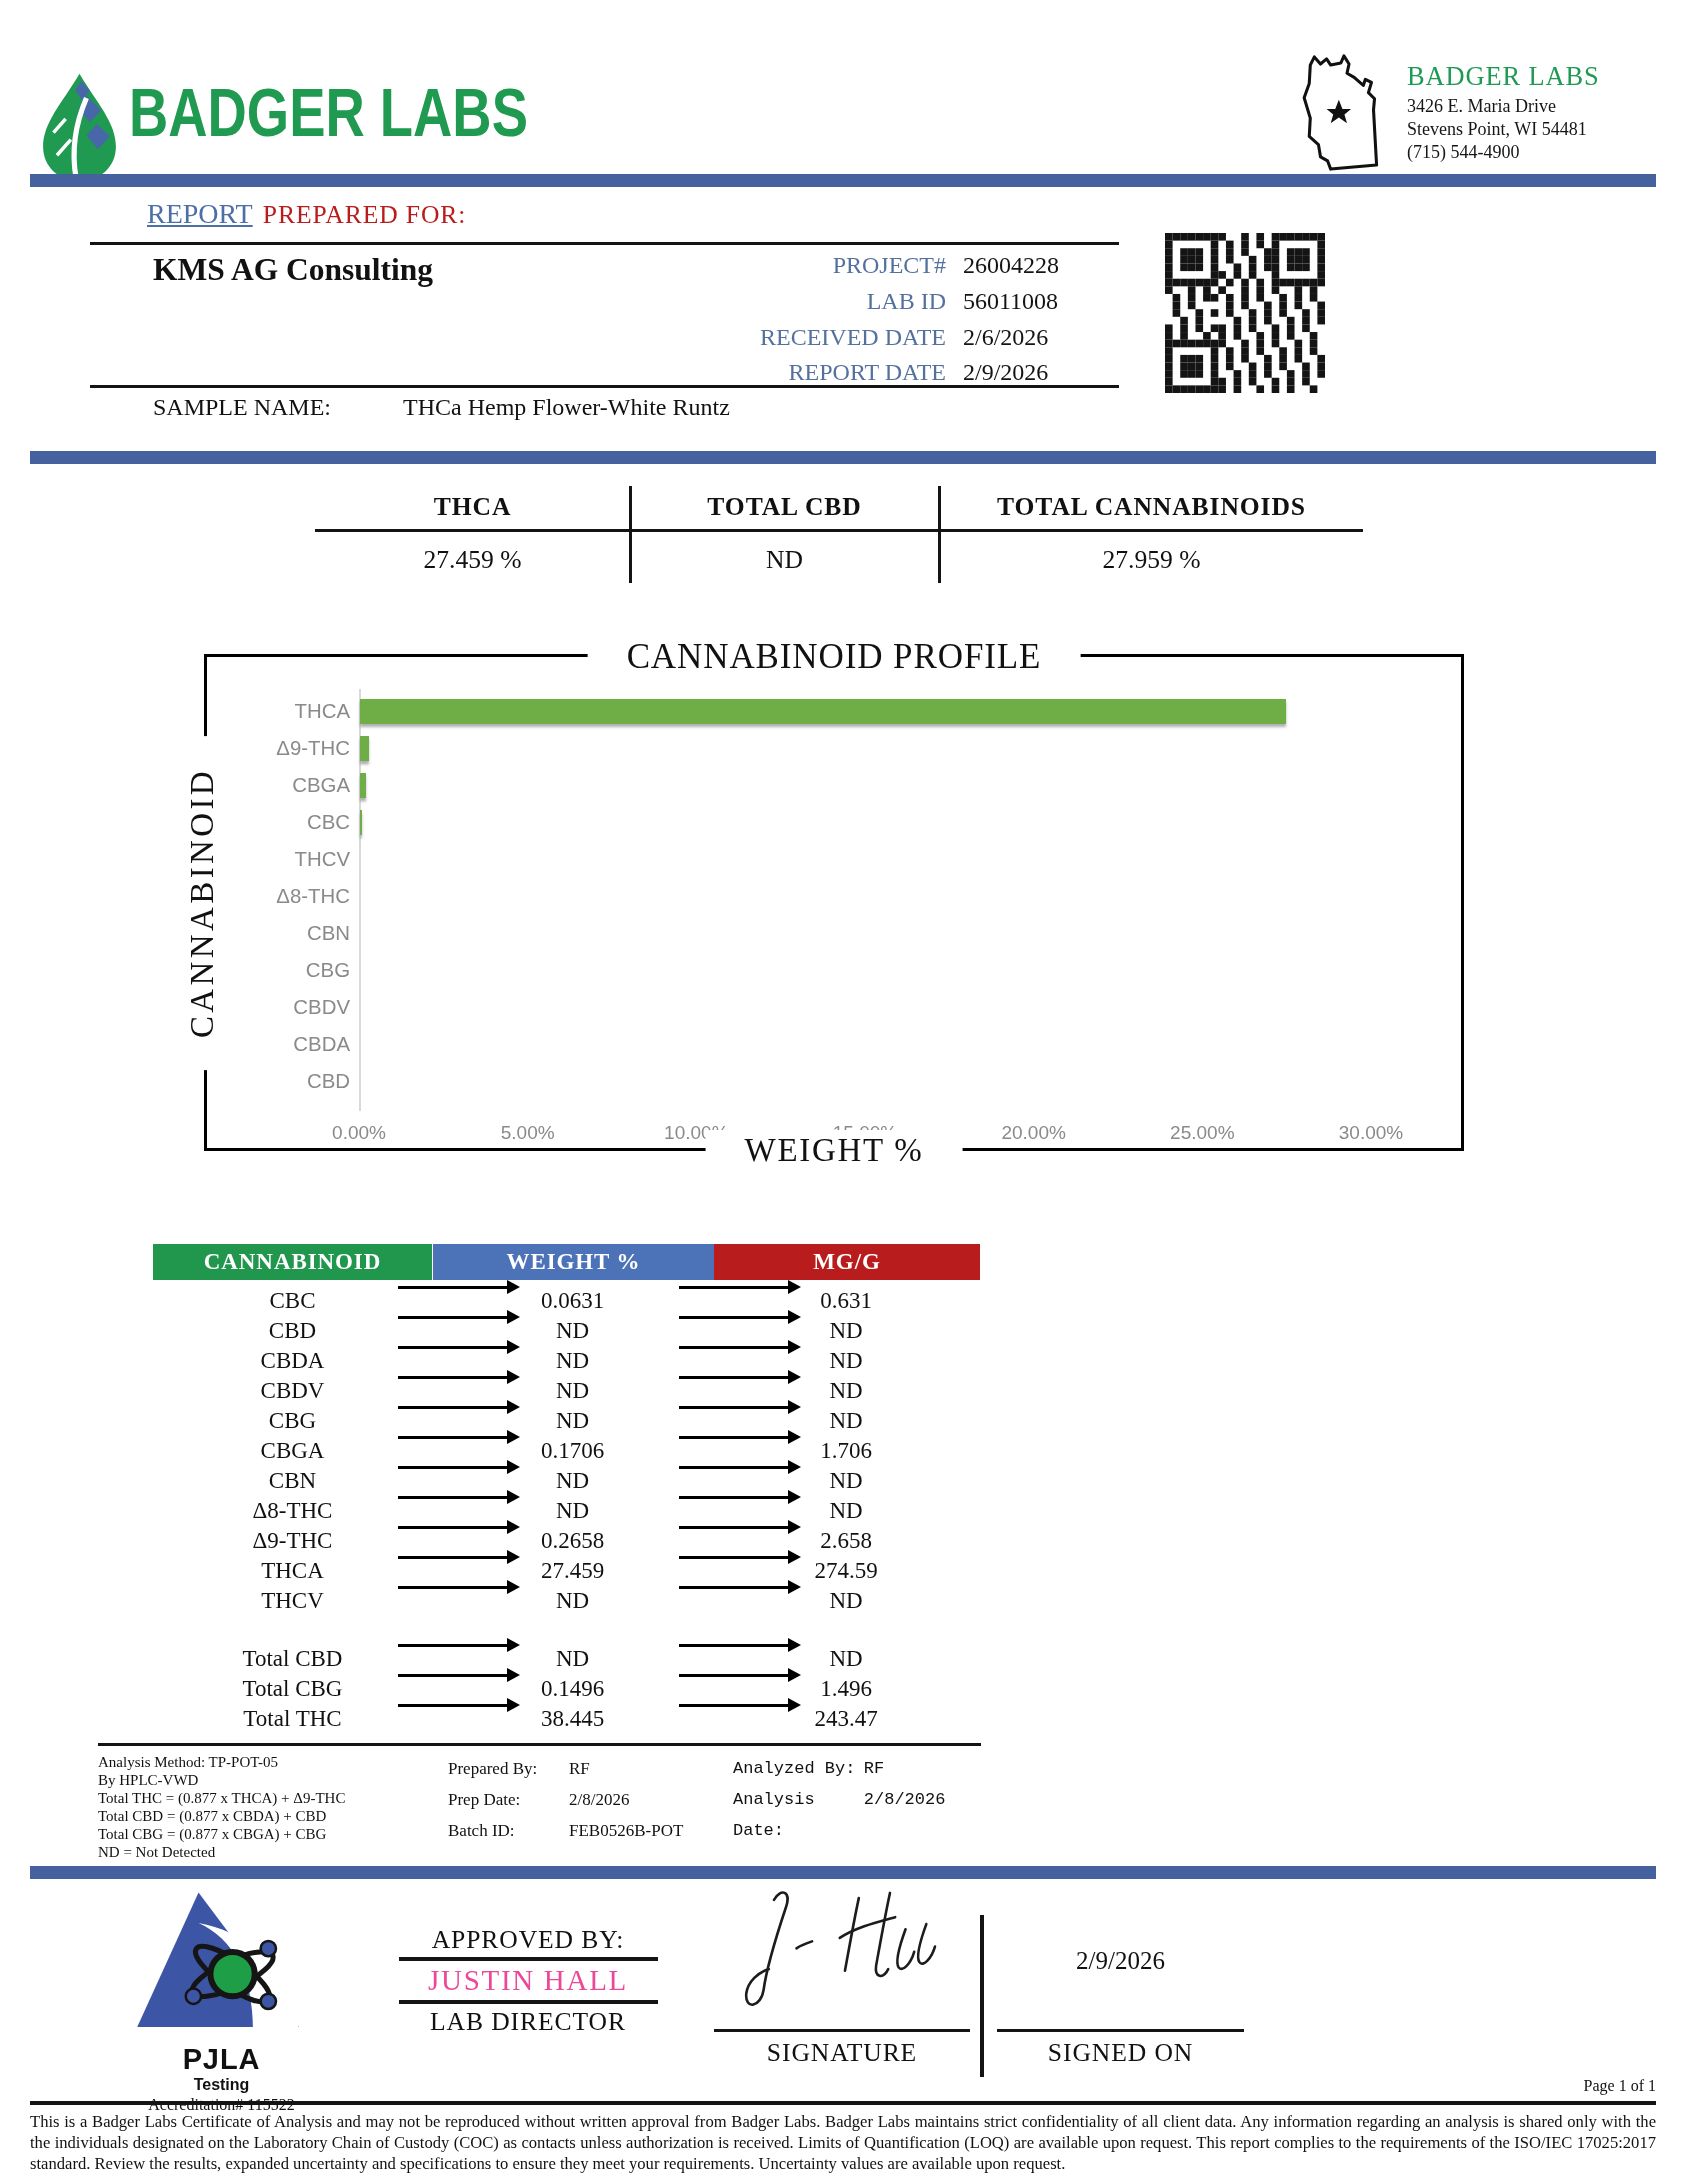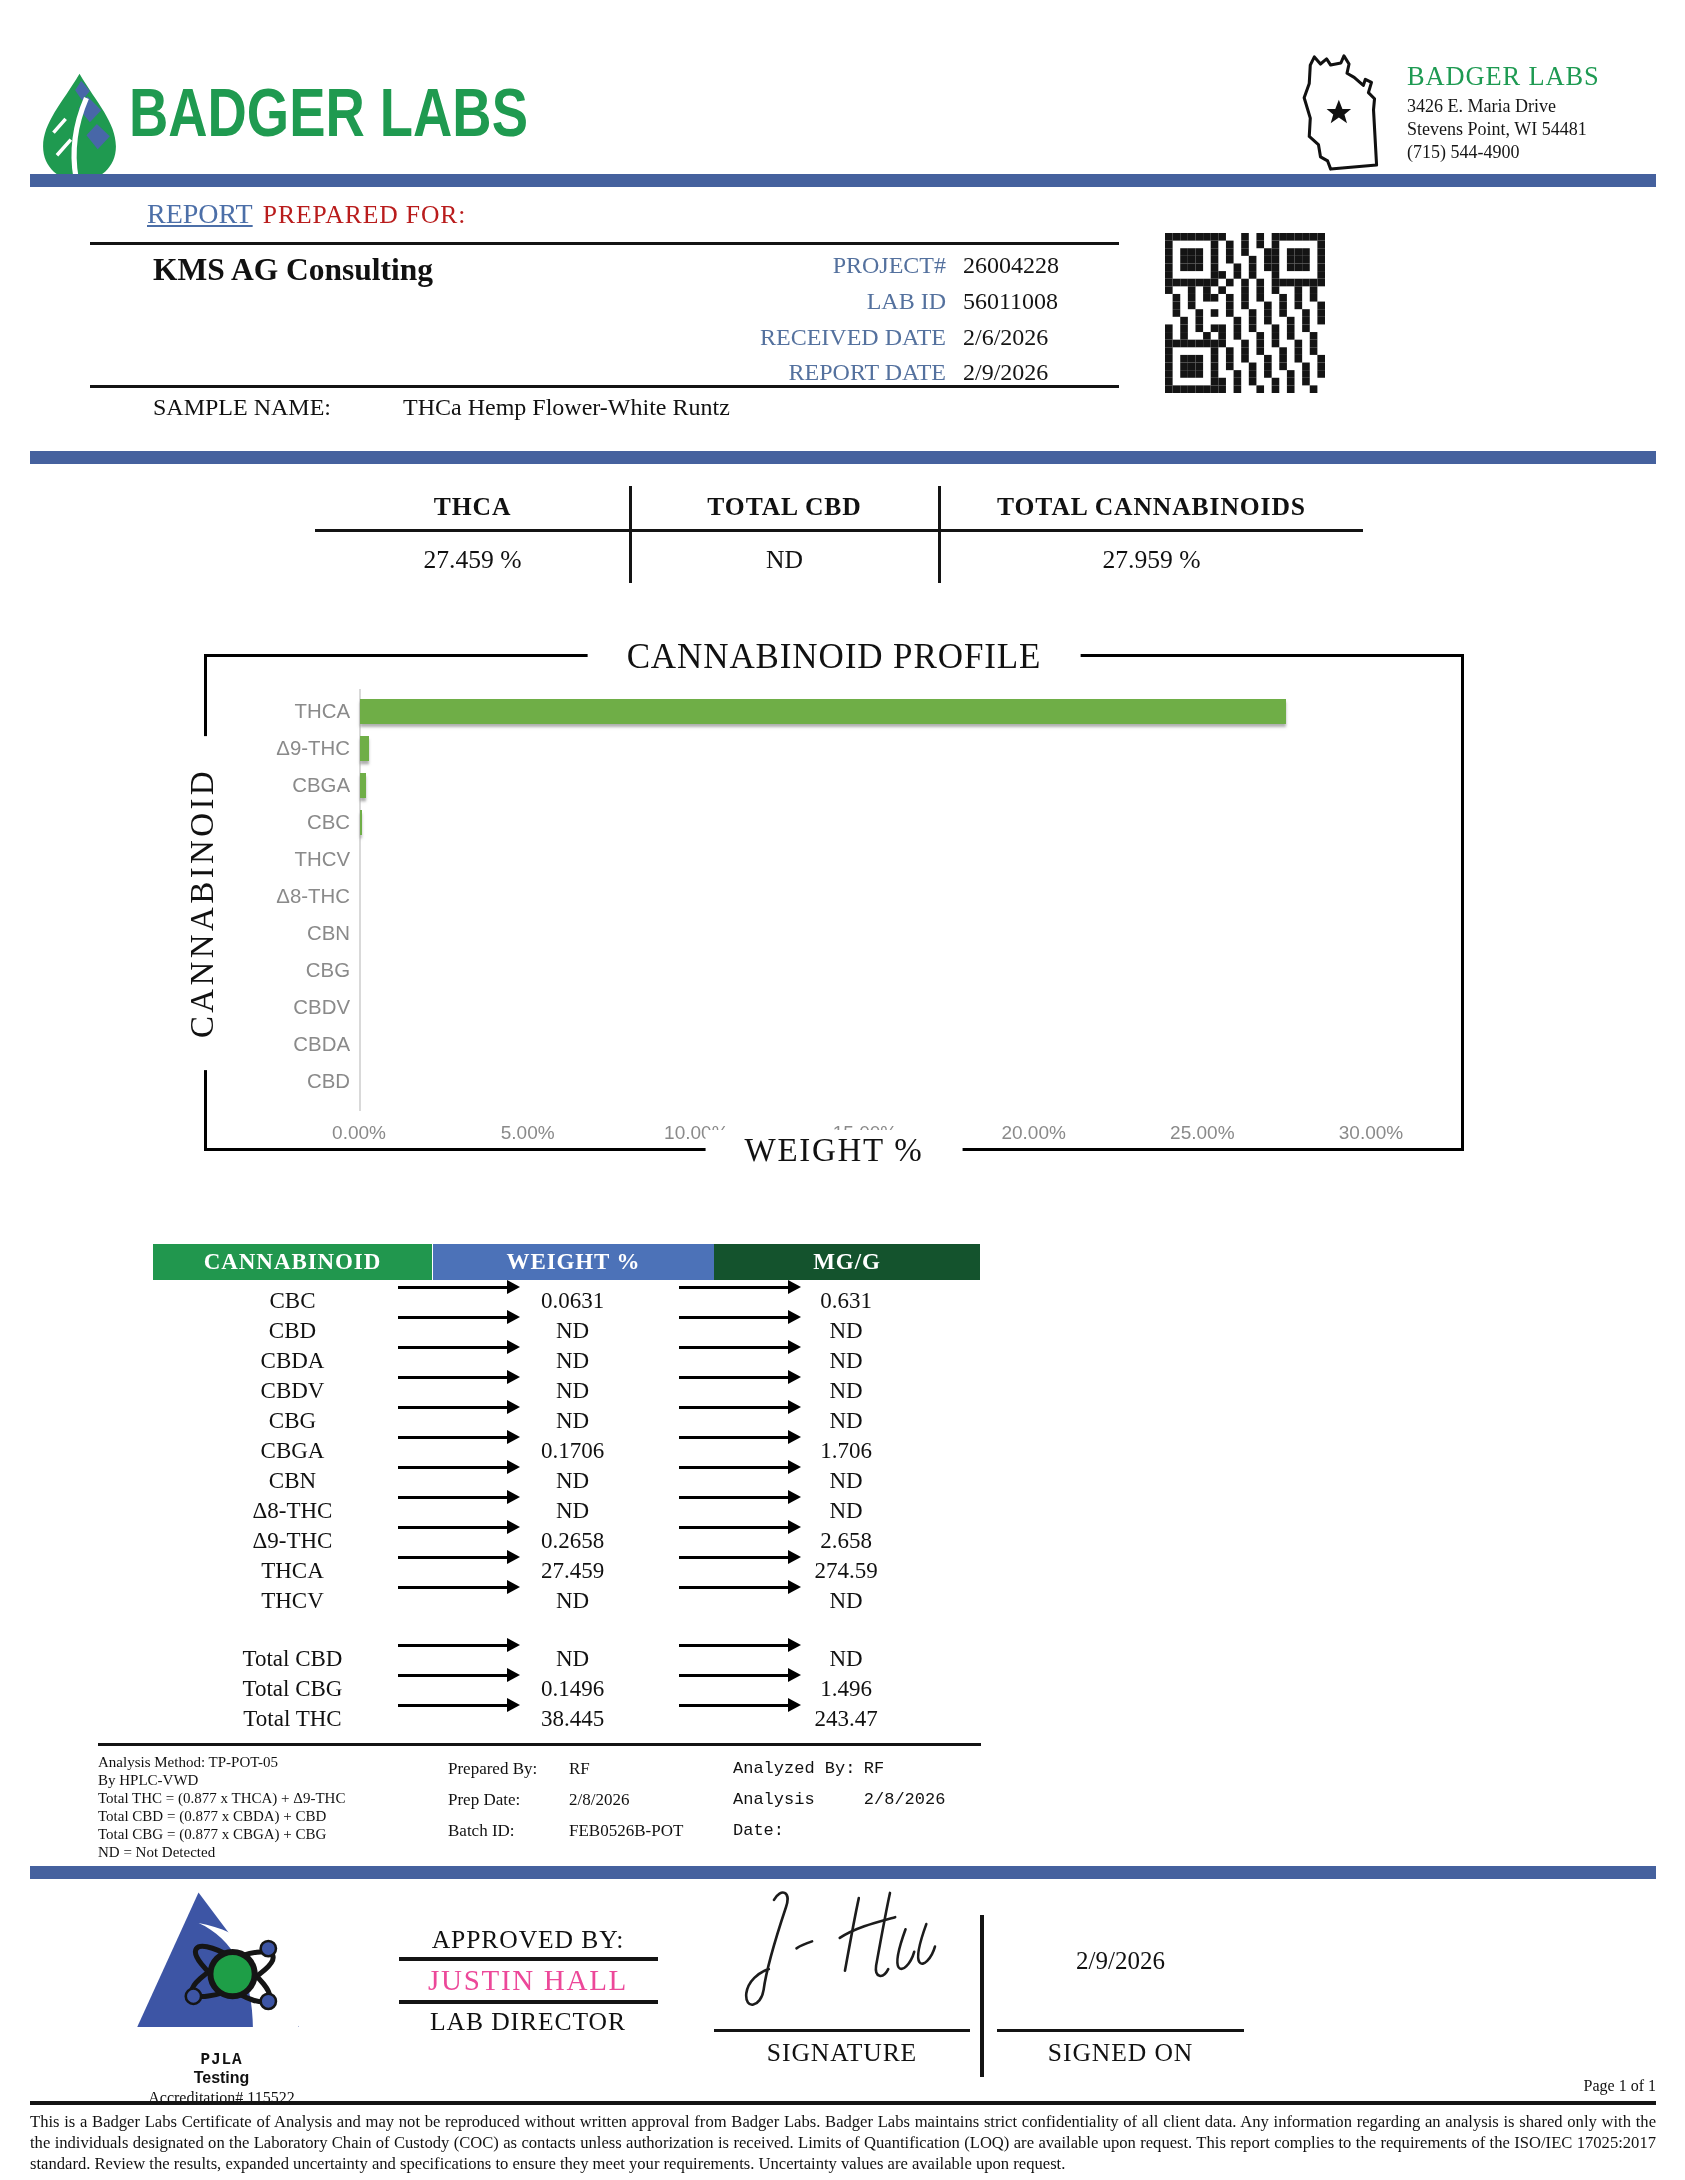--- a/index.html
+++ b/index.html
@@ -53,21 +53,21 @@
   .cbar{position:absolute;left:1.7px;top:6px;height:25px;background:#6FAE47;box-shadow:0 3.4px 2.6px rgba(110,110,110,.55);}
   #chart-ticks{position:absolute;left:152px;top:465px;width:1012px;height:25.6px;}
   .ctick{position:absolute;transform:translateX(-50%);font-family:"Liberation Sans",sans-serif;
          font-size:19px;color:#8a8a8a;white-space:nowrap;}
 
   
   .thead{position:absolute;top:1244px;height:36px;line-height:36px;text-align:center;color:#fff;
          font-size:23px;font-weight:bold;letter-spacing:0.9px;}
   #th-1{left:153px;width:279px;background:#21974E;}
   #th-2{left:433px;width:281px;background:#4C72B8;}
-  #th-3{left:714px;width:266px;background:#14532d;}
+  #th-3{left:714px;width:266px;background:#b91c1c;}
   #table-rows{position:absolute;left:153px;top:1286px;width:826px;}
   .trow{position:relative;height:30px;}
   .trow span{position:absolute;top:0;font-size:23px;line-height:30px;}
   .tname{left:0;width:279px;text-align:center;}
   .tval1{left:279px;width:281px;text-align:center;}
   .tval2{left:560px;width:266px;text-align:center;}
   .tspacer{height:28px;}
   .arrow{position:absolute;top:14.5px;height:2.6px;background:#000;}
   .arrow::after{content:'';position:absolute;right:-12.8px;top:-6px;width:0;height:0;
      border-left:13.6px solid #000;border-top:7.2px solid transparent;border-bottom:7.2px solid transparent;}
@@ -79,21 +79,21 @@
   .noterow{display:flex;font-size:17px;line-height:31px;}
   #notes-prep{position:absolute;left:448px;top:1753px;}
   #notes-prep .nlabel{width:102px;}
   #notes-prep .nvalue{margin-left:19px;}
   #notes-analysis{position:absolute;left:733px;top:1753px;font-family:Liberation Mono, monospace;}
   #notes-analysis .nlabel{width:124px;}
   #notes-analysis .nvalue{margin-left:6.8px;}
 
   
   #pjla{position:absolute;left:128px;top:1889px;width:187px;text-align:center;}
-  #pjla .pname{font-family:Liberation Mono, monospace;font-weight:bold;font-size:16px;letter-spacing:0.9px;margin-top:15px;}
+  #pjla .pname{font-family:Liberation Sans, sans-serif;font-weight:bold;font-size:29px;letter-spacing:0.9px;margin-top:7px;}
   #pjla .psub{font-family:"Liberation Sans",sans-serif;font-weight:bold;font-size:16px;}
   #pjla .pacc{font-size:16px;margin-top:1.7px;}
   .f-center{position:absolute;text-align:center;}
   #approved-label{left:400px;top:1925px;width:256px;font-size:25.6px;letter-spacing:0.9px;}
   #approver-name{left:400px;top:1964px;width:256px;font-size:29px;color:#ec4899;letter-spacing:1.7px;}
   #approver-title{left:400px;top:2007px;width:256px;font-size:25.6px;letter-spacing:0.9px;}
   #sig-label{left:714px;top:2038px;width:256px;font-size:25.6px;letter-spacing:0.9px;}
   #signed-date{left:997px;top:1947px;width:247px;font-size:25px;}
   #signed-label{left:997px;top:2038px;width:247px;font-size:25.6px;letter-spacing:0.9px;}
   #page-num{position:absolute;right:30px;top:2077px;font-size:16px;}

